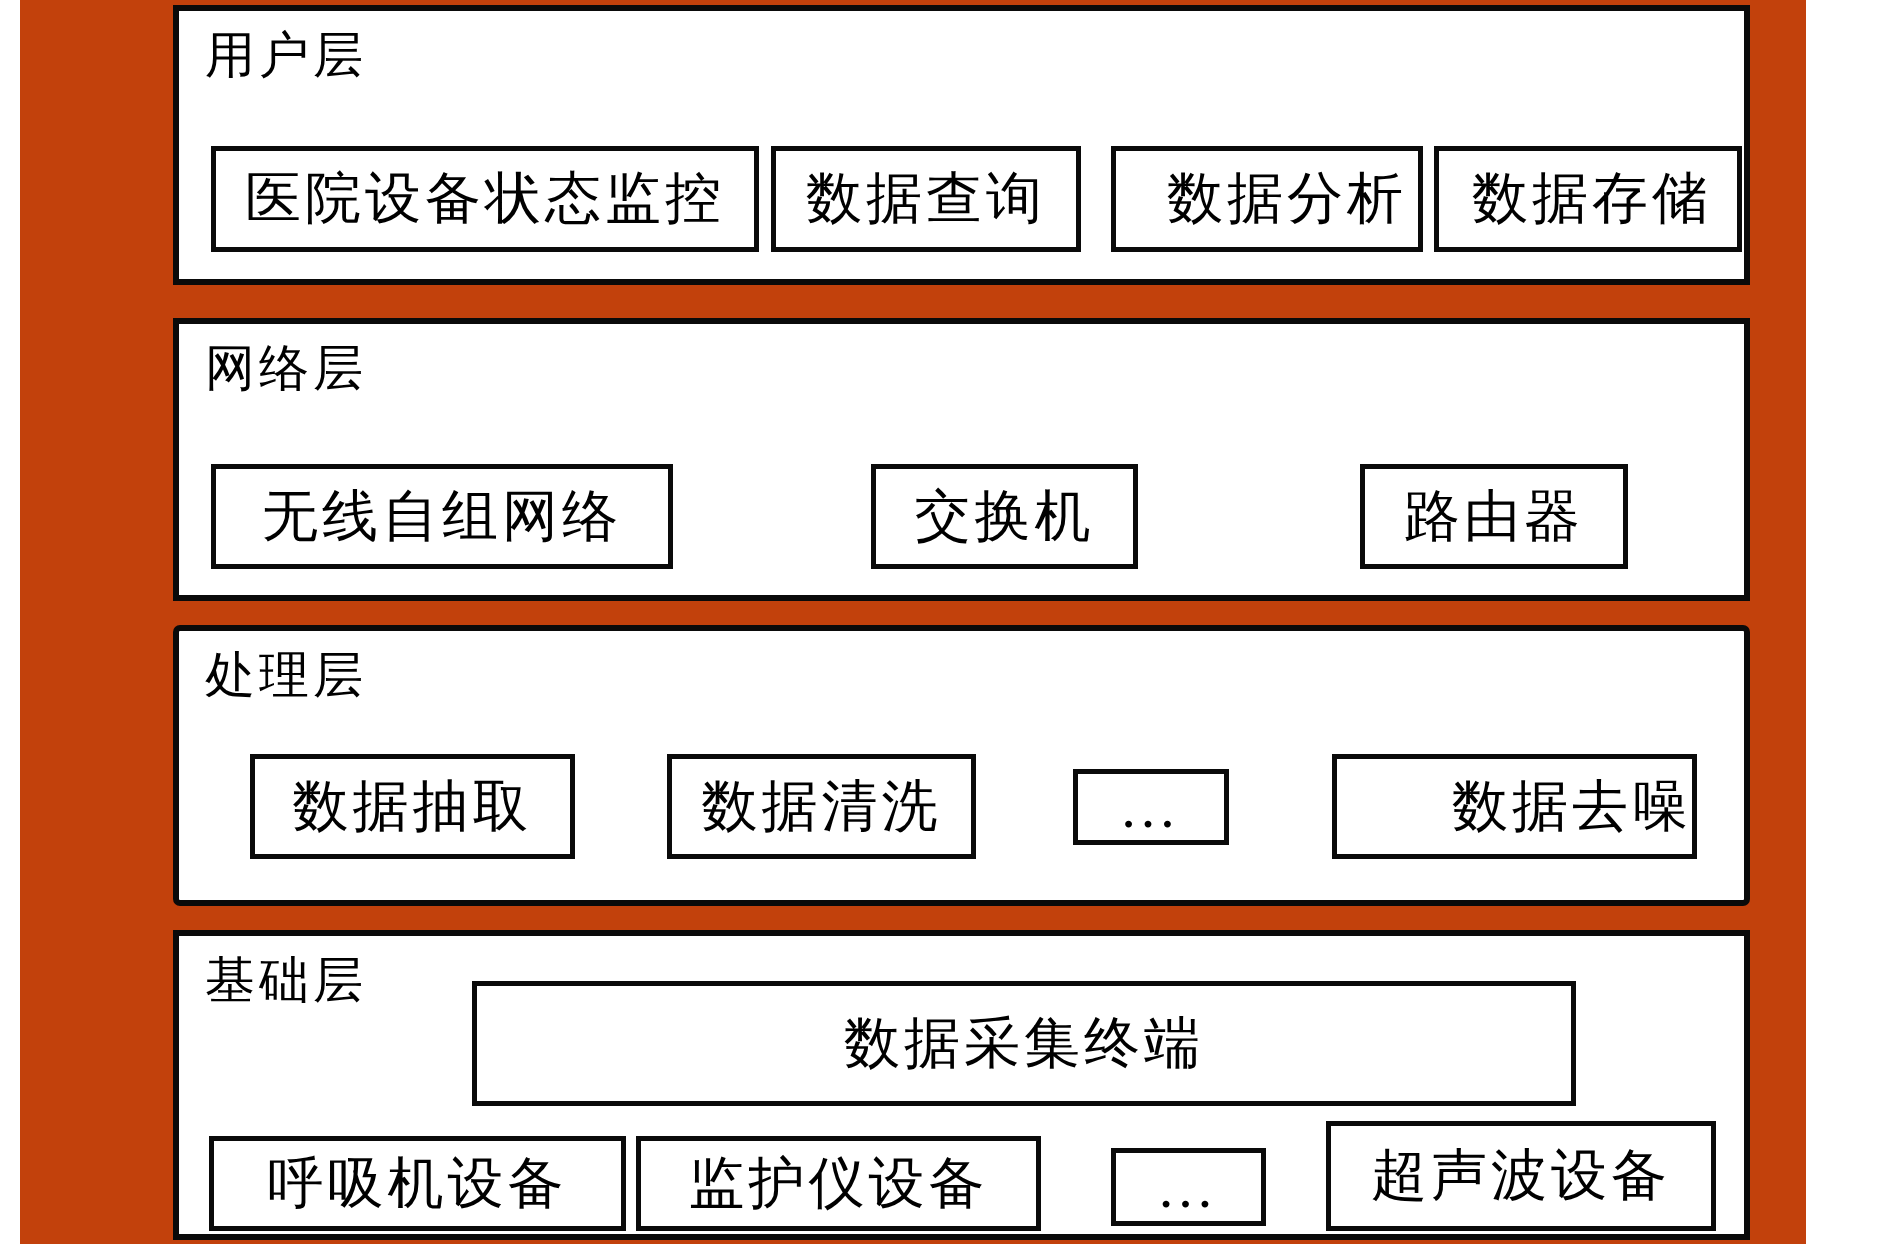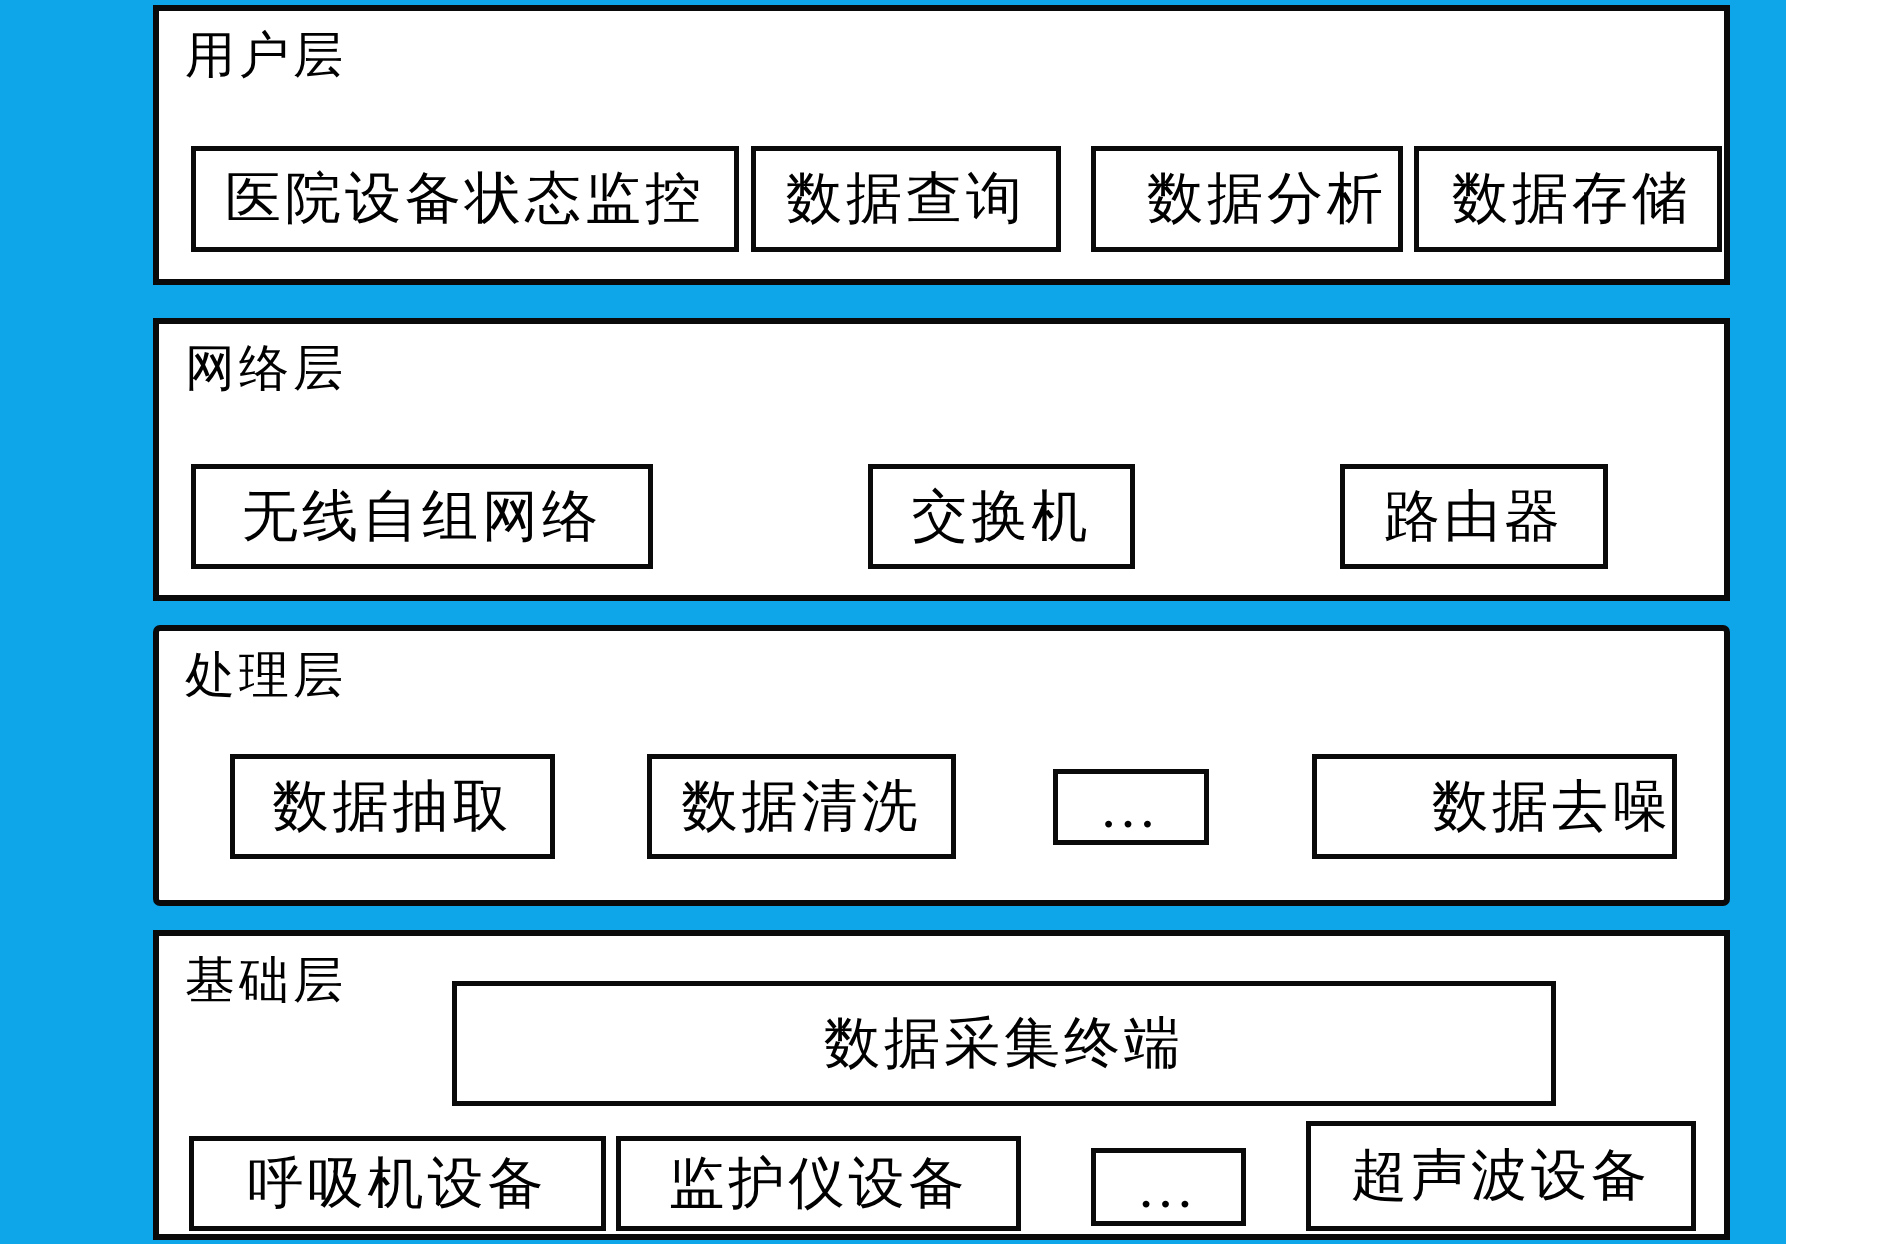--- a/index.html
+++ b/index.html
@@ -6,22 +6,23 @@
     margin: 0;
     padding: 0;
     background: #ffffff;
     font-family: "Liberation Serif", "DejaVu Serif", serif;
     color: #000000;
   }
   .canvas {
     position: relative;
     width: 1786px;
     height: 1244px;
-    background: #0ea5e9;
+    background: #c2410c;
     overflow: hidden;
+    margin-left: 20px;
   }
   .layer {
     position: absolute;
     left: 153px;
     width: 1577px;
     border: 6px solid #0a0a0a;
     background: #ffffff;
     box-sizing: border-box;
   }
   .layer-1 { top: 5px;   height: 280px; }
@@ -54,21 +55,21 @@
   .node.dots { font-size: 58px; letter-spacing: 6px; }
 
   
   .b-l1-0 { left: 32px;   top: 135px; width: 548px; height: 106px; }
   .b-l1-1 { left: 592px;  top: 135px; width: 310px; height: 106px; text-align: right; }
   .b-l1-2 { left: 932px;  top: 135px; width: 312px; height: 106px; padding-left: 40px; }
   .b-l1-3 { left: 1255px; top: 135px; width: 308px; height: 106px; padding-left: 8px; }
 
   
   .b-l2-0 { left: 32px;   top: 140px; width: 462px; height: 105px; }
-  .b-l2-1 { left: 709px;  top: 140px; width: 267px; height: 105px; }
+  .b-l2-1 { left: 692px;  top: 140px; width: 267px; height: 105px; }
   .b-l2-2 { left: 1181px; top: 140px; width: 268px; height: 105px; text-align: right; }
 
   
   .b-l3-0 { left: 71px;   top: 123px; width: 325px; height: 105px; }
   .b-l3-1 { left: 488px;  top: 123px; width: 309px; height: 105px; }
   .b-l3-2 { left: 894px;  top: 138px; width: 156px; height: 76px; }
   .b-l3-3 { left: 1153px; top: 123px; width: 365px; height: 105px; justify-content: flex-end; }
 
   
   .b-l4-big { left: 293px; top: 45px;  width: 1104px; height: 125px; }

